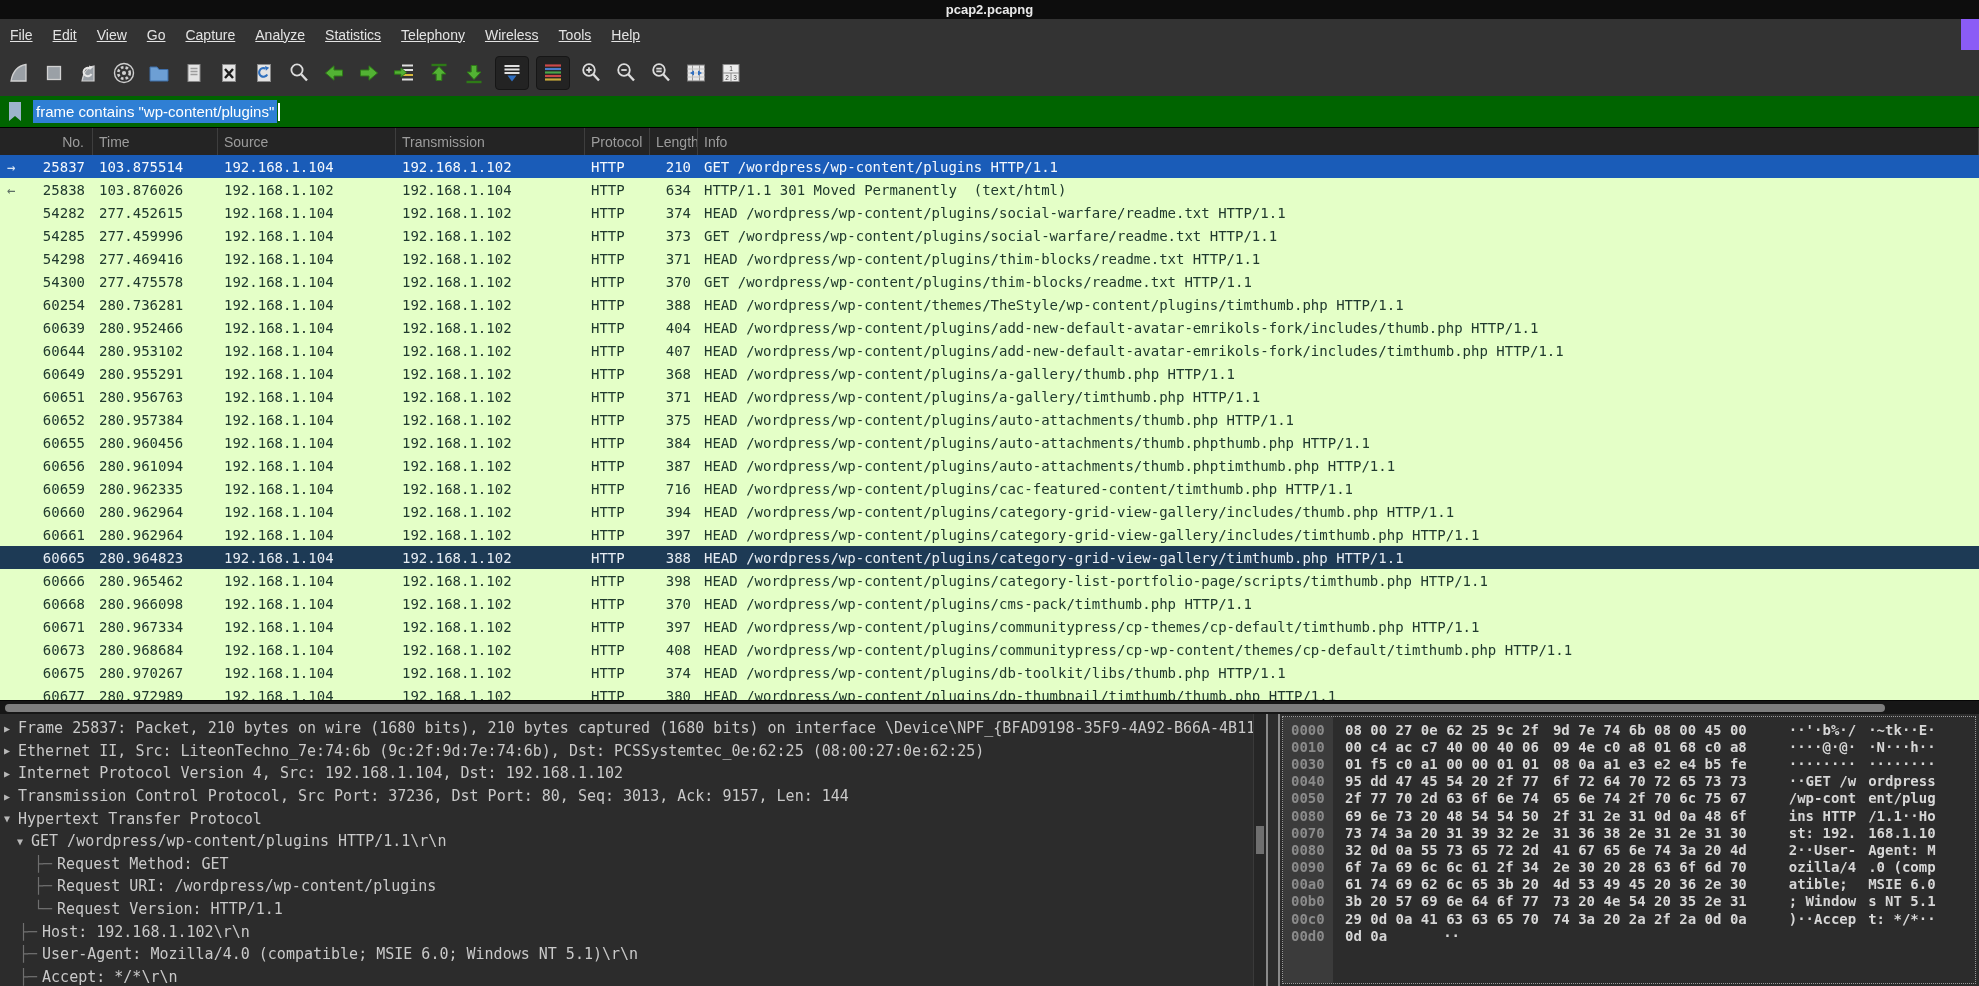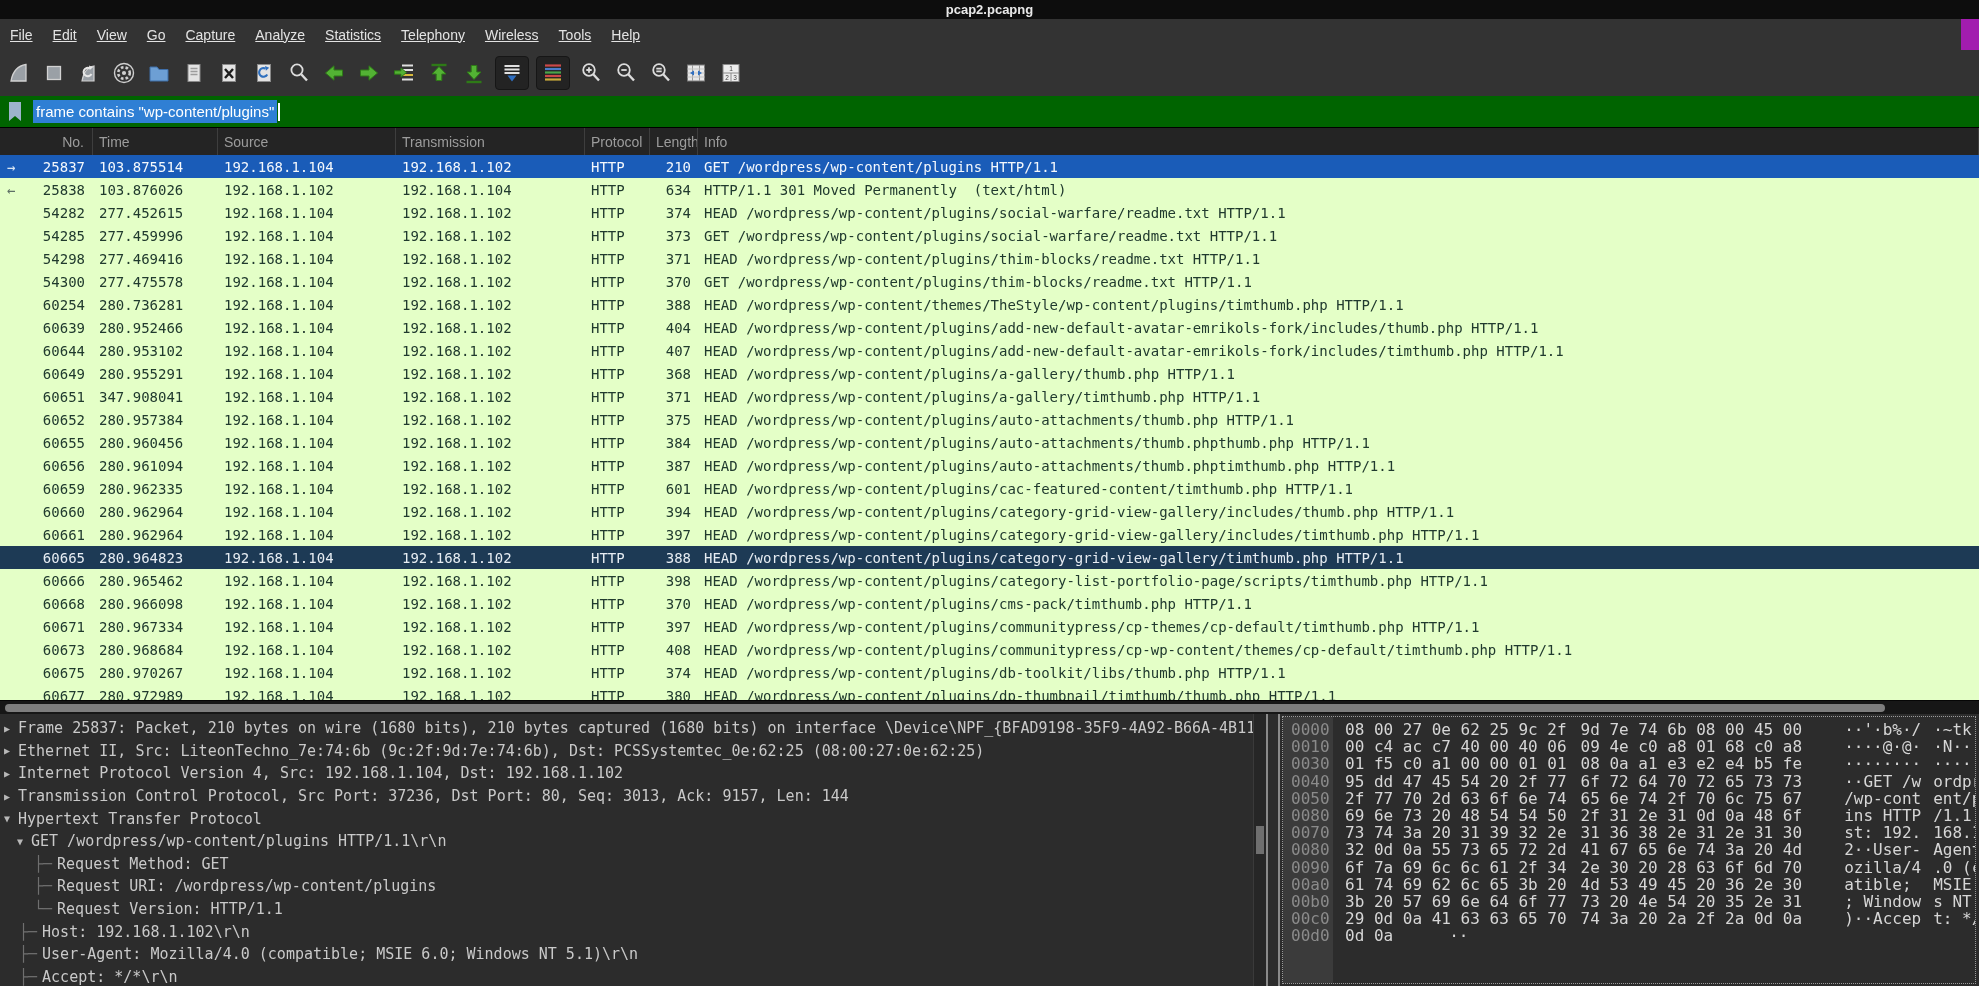--- a/index.html
+++ b/index.html
@@ -1,16 +1,16 @@
 <!DOCTYPE html>
 <html><head>
 <meta charset="utf-8">
 <style>
   html,body{margin:0;padding:0;background:#1c1c1c;}
-  .app{position:relative;width:1979px;height:986px;background:#a21caf;overflow:hidden;
+  .app{position:relative;width:1979px;height:986px;background:#8b5cf6;overflow:hidden;
        font-family:"Liberation Sans",sans-serif;cursor:default;}
 
   
   .titlebar{position:absolute;top:0;left:0;right:0;height:19px;background:#0d0d0d;
             color:#e9e9e9;font-weight:bold;font-size:13px;line-height:19px;text-align:center;}
 
   
   .menubar{position:absolute;top:19px;left:0;right:18px;height:31px;background:#333333;
            display:flex;align-items:center;padding-left:0;color:#e3e3e3;font-size:14px;text-decoration:underline;}
   .menu-item{padding:4px 10px;}
@@ -63,21 +63,21 @@
   .arrow:empty{display:none;}
   .guide{color:#6f6f6f;margin-right:5px;}
   .guide:empty{display:none;}
   .dvs{position:absolute;left:1253px;top:0;bottom:0;width:12px;background:#262626;border-left:1px solid #3a3a3a;}
   .dvs-thumb{position:absolute;left:2px;right:2px;top:112px;height:28px;background:#6f6f6f;}
   .splitter{position:absolute;left:1266px;top:0;bottom:0;width:10px;
             border-left:2px solid #8a8a8a;border-right:2px solid #8a8a8a;}
 
   
   .hexpane{position:absolute;left:1282px;right:3px;top:2px;bottom:2px;border:1px dotted #9b9b9b;
-           font-family:"DejaVu Sans Mono",monospace;font-size:16px;color:#d6d6d6;overflow:hidden;}
+           font-family:"DejaVu Sans Mono",monospace;font-size:14px;color:#d6d6d6;overflow:hidden;font-weight:bold;}
   .hexpane .offstrip{position:absolute;left:0;top:0;bottom:0;width:50px;background:#3b3b3b;}
   .hexinner{position:relative;padding-top:4px;}
   .hrow{height:17.2px;display:flex;align-items:center;white-space:pre;}
   .hoff{width:50px;flex:none;color:#8b8b8b;padding-left:8px;box-sizing:border-box;}
   .h1{margin-left:12px;} .h2{margin-left:14px;} .a1{margin-left:42px;} .a2{margin-left:12px;}
 </style>
 </head>
 <body>
 
 <div class="app">
@@ -412,21 +412,21 @@
         <span class="cell">280.955291</span>
         <span class="cell">192.168.1.104</span>
         <span class="cell">192.168.1.102</span>
         <span class="cell">HTTP</span>
         <span class="cell c-len">368</span>
         <span class="cell">HEAD /wordpress/wp-content/plugins/a-gallery/thumb.php HTTP/1.1</span>
       </div>
 
       <div class="prow pgrid">
         <span class="cell c-no"><i class="mark"></i><span>60651</span></span>
-        <span class="cell">347.908041</span>
+        <span class="cell">280.956763</span>
         <span class="cell">192.168.1.104</span>
         <span class="cell">192.168.1.102</span>
         <span class="cell">HTTP</span>
         <span class="cell c-len">371</span>
         <span class="cell">HEAD /wordpress/wp-content/plugins/a-gallery/timthumb.php HTTP/1.1</span>
       </div>
 
       <div class="prow pgrid">
         <span class="cell c-no"><i class="mark"></i><span>60652</span></span>
         <span class="cell">280.957384</span>
@@ -456,21 +456,21 @@
         <span class="cell c-len">387</span>
         <span class="cell">HEAD /wordpress/wp-content/plugins/auto-attachments/thumb.phptimthumb.php HTTP/1.1</span>
       </div>
 
       <div class="prow pgrid">
         <span class="cell c-no"><i class="mark"></i><span>60659</span></span>
         <span class="cell">280.962335</span>
         <span class="cell">192.168.1.104</span>
         <span class="cell">192.168.1.102</span>
         <span class="cell">HTTP</span>
-        <span class="cell c-len">601</span>
+        <span class="cell c-len">716</span>
         <span class="cell">HEAD /wordpress/wp-content/plugins/cac-featured-content/timthumb.php HTTP/1.1</span>
       </div>
 
       <div class="prow pgrid">
         <span class="cell c-no"><i class="mark"></i><span>60660</span></span>
         <span class="cell">280.962964</span>
         <span class="cell">192.168.1.104</span>
         <span class="cell">192.168.1.102</span>
         <span class="cell">HTTP</span>
         <span class="cell c-len">394</span>

